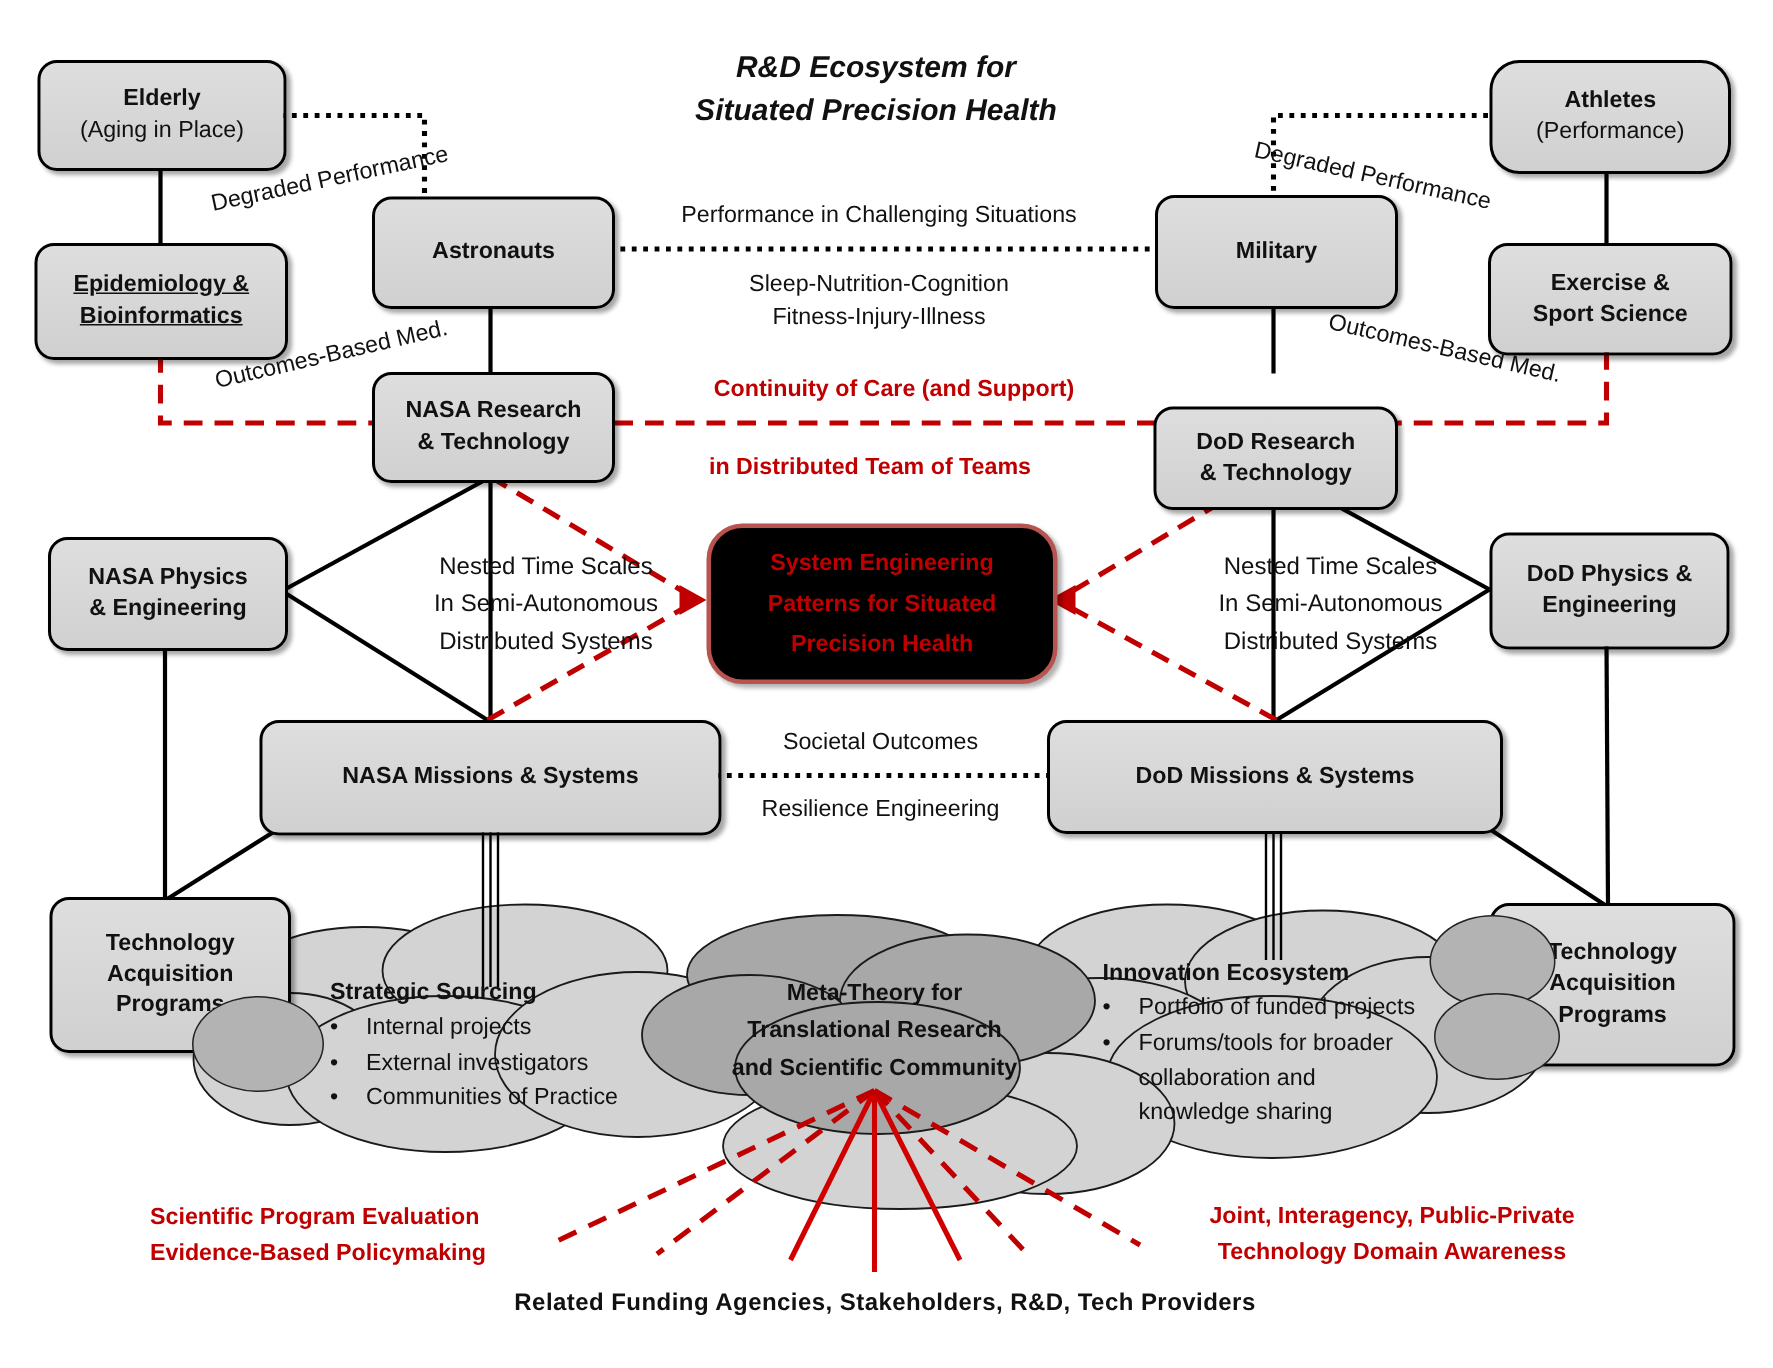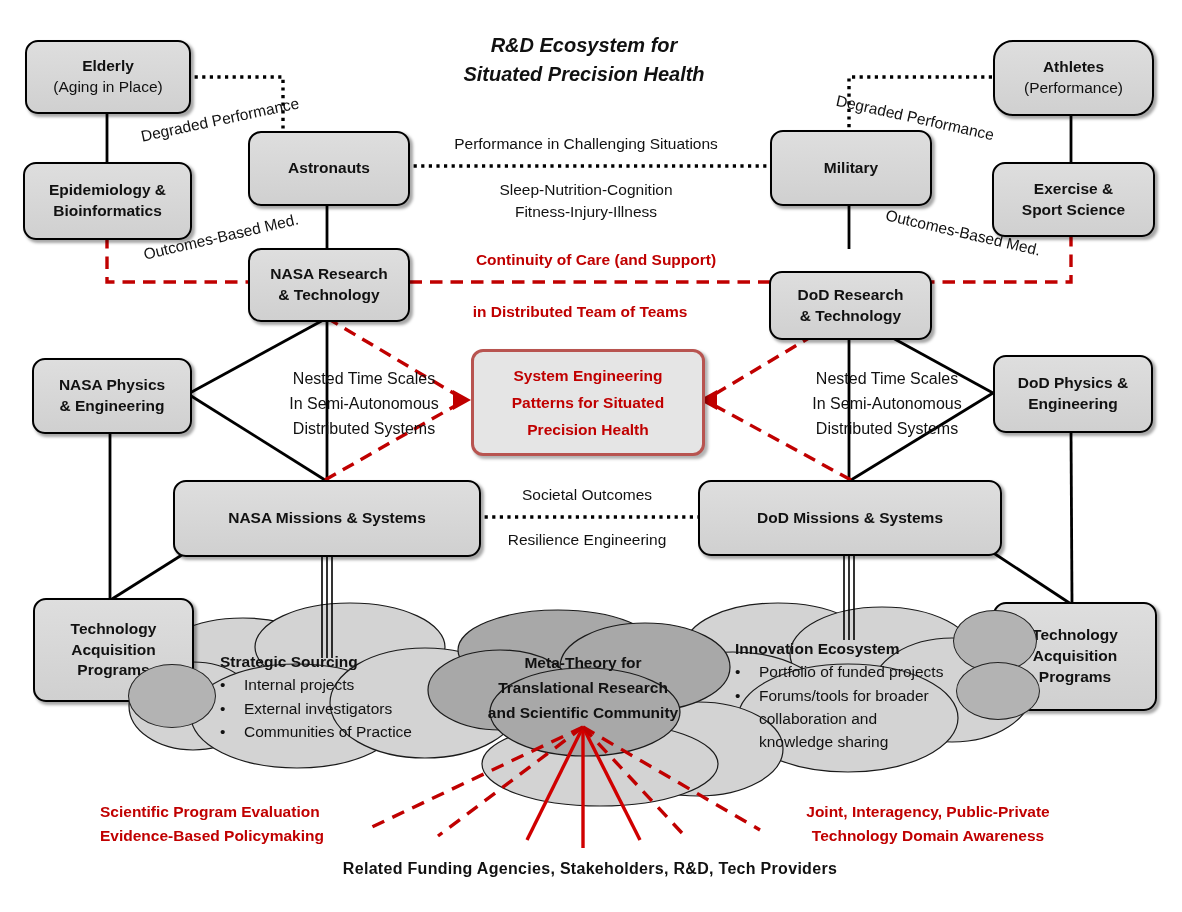--- a/index.html
+++ b/index.html
@@ -6,21 +6,21 @@
   .canvas{position:relative;width:1182px;height:912px;background:#ffffff;
           font-family:"Liberation Sans",sans-serif;overflow:hidden;color:#111;}
   svg.layer{position:absolute;left:0;top:0;width:1182px;height:912px;}
 
   .node{position:absolute;background:linear-gradient(180deg,#dedede,#d0d0d0);
         border:2px solid #000;border-radius:13px;display:flex;flex-direction:column;
         justify-content:center;align-items:center;text-align:center;
         font-weight:bold;font-size:15.5px;line-height:1.34;
         box-shadow:2.5px 2.5px 3px rgba(0,0,0,.35);z-index:3;}
   .node .sub{font-weight:normal;}
-  .center-node{background:#e5e5e5;border:3.5px solid #b85450;border-radius:12px;
+  .center-node{background:#000000;border:3.5px solid #b85450;border-radius:24px;
         color:#c00000;line-height:1.75;box-shadow:2.5px 2.5px 3px rgba(0,0,0,.3);}
 
   .lbl{position:absolute;white-space:nowrap;font-size:15.5px;color:#111;
        transform:translate(-50%,-50%);text-align:center;z-index:4;}
   .lbl.multi{line-height:25px;margin-left:40px;}
   .red{color:#c00000;font-weight:bold;}
   .rot-neg12{transform:translate(-50%,-50%) rotate(-12deg);}
   .rot-pos12{transform:translate(-50%,-50%) rotate(12.5deg);}
   .rot-neg13{transform:translate(-50%,-50%) rotate(-13deg);}
   .rot-pos13{transform:translate(-50%,-50%) rotate(13deg);}
@@ -128,21 +128,21 @@
 
   <div class="lbl title" style="left:584px;top:60px;">
     <div>R&amp;D Ecosystem for</div>
     <div>Situated Precision Health</div>
   </div>
 
   <div class="node" style="left:25px;top:40px;width:162px;height:70px;">
     <div>Elderly</div>
     <div class="sub">(Aging in Place)</div>
   </div>
-  <div class="node" style="left:23px;top:162px;width:165px;height:74px;">
+  <div class="node" style="left:23px;top:162px;width:165px;height:74px;text-decoration:underline;">
     <div>Epidemiology &amp;</div>
     <div>Bioinformatics</div>
   </div>
   <div class="node" style="left:248px;top:131px;width:158px;height:71px;">
     <div>Astronauts</div>
   </div>
   <div class="node" style="left:248px;top:248px;width:158px;height:70px;">
     <div>NASA Research</div>
     <div>&amp; Technology</div>
   </div>

